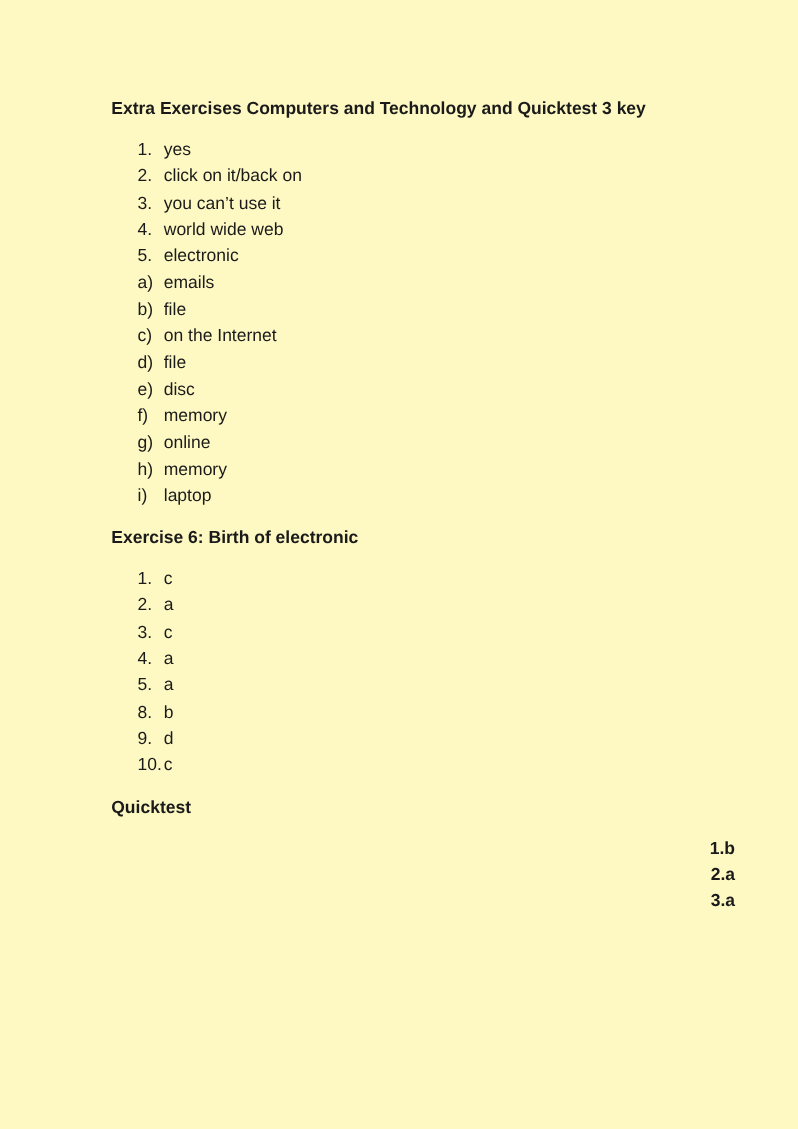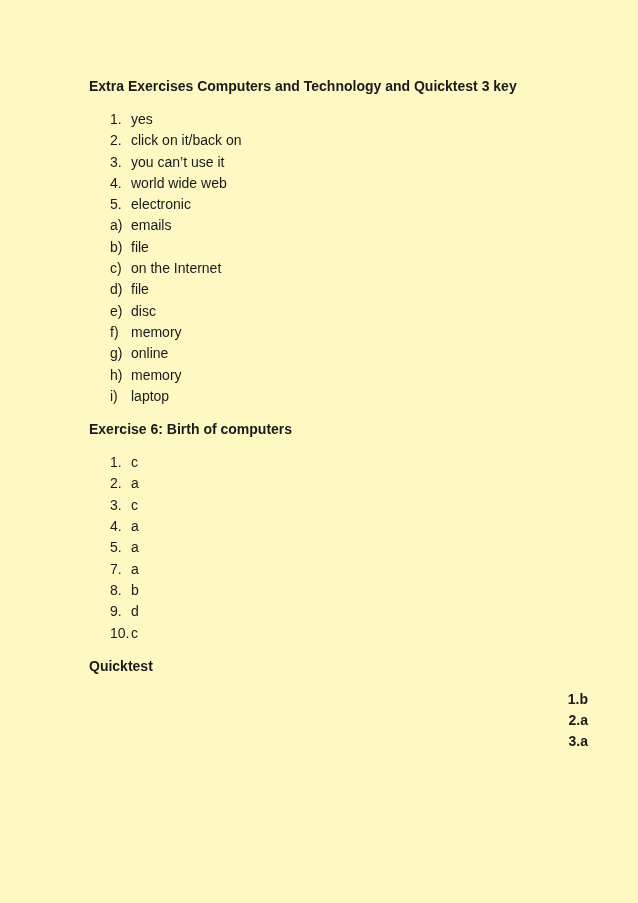--- a/index.html
+++ b/index.html
@@ -62,29 +62,28 @@
       <div class="list-item"><span class="marker">b)</span><span>file</span></div>
       <div class="list-item"><span class="marker">c)</span><span>on the Internet</span></div>
       <div class="list-item"><span class="marker">d)</span><span>file</span></div>
       <div class="list-item"><span class="marker">e)</span><span>disc</span></div>
       <div class="list-item"><span class="marker">f)</span><span>memory</span></div>
       <div class="list-item"><span class="marker">g)</span><span>online</span></div>
       <div class="list-item"><span class="marker">h)</span><span>memory</span></div>
       <div class="list-item"><span class="marker">i)</span><span>laptop</span></div>
     </div>
 
-    <p class="heading">Exercise 6: Birth of computers</p>
+    <p class="heading">Exercise 6: Birth of electronic</p>
 
     <div class="list">
       <div class="list-item"><span class="marker">1.</span><span>c</span></div>
       <div class="list-item"><span class="marker">2.</span><span>a</span></div>
       <div class="list-item"><span class="marker">3.</span><span>c</span></div>
       <div class="list-item"><span class="marker">4.</span><span>a</span></div>
       <div class="list-item"><span class="marker">5.</span><span>a</span></div>
-      <div class="list-item"><span class="marker">7.</span><span>a</span></div>
       <div class="list-item"><span class="marker">8.</span><span>b</span></div>
       <div class="list-item"><span class="marker">9.</span><span>d</span></div>
       <div class="list-item"><span class="marker">10.</span><span>c</span></div>
     </div>
 
     <p class="heading">Quicktest</p>
 
 
     <div class="list bold-list">
       <div class="list-item"><span class="marker">1.</span><span>b</span></div>

